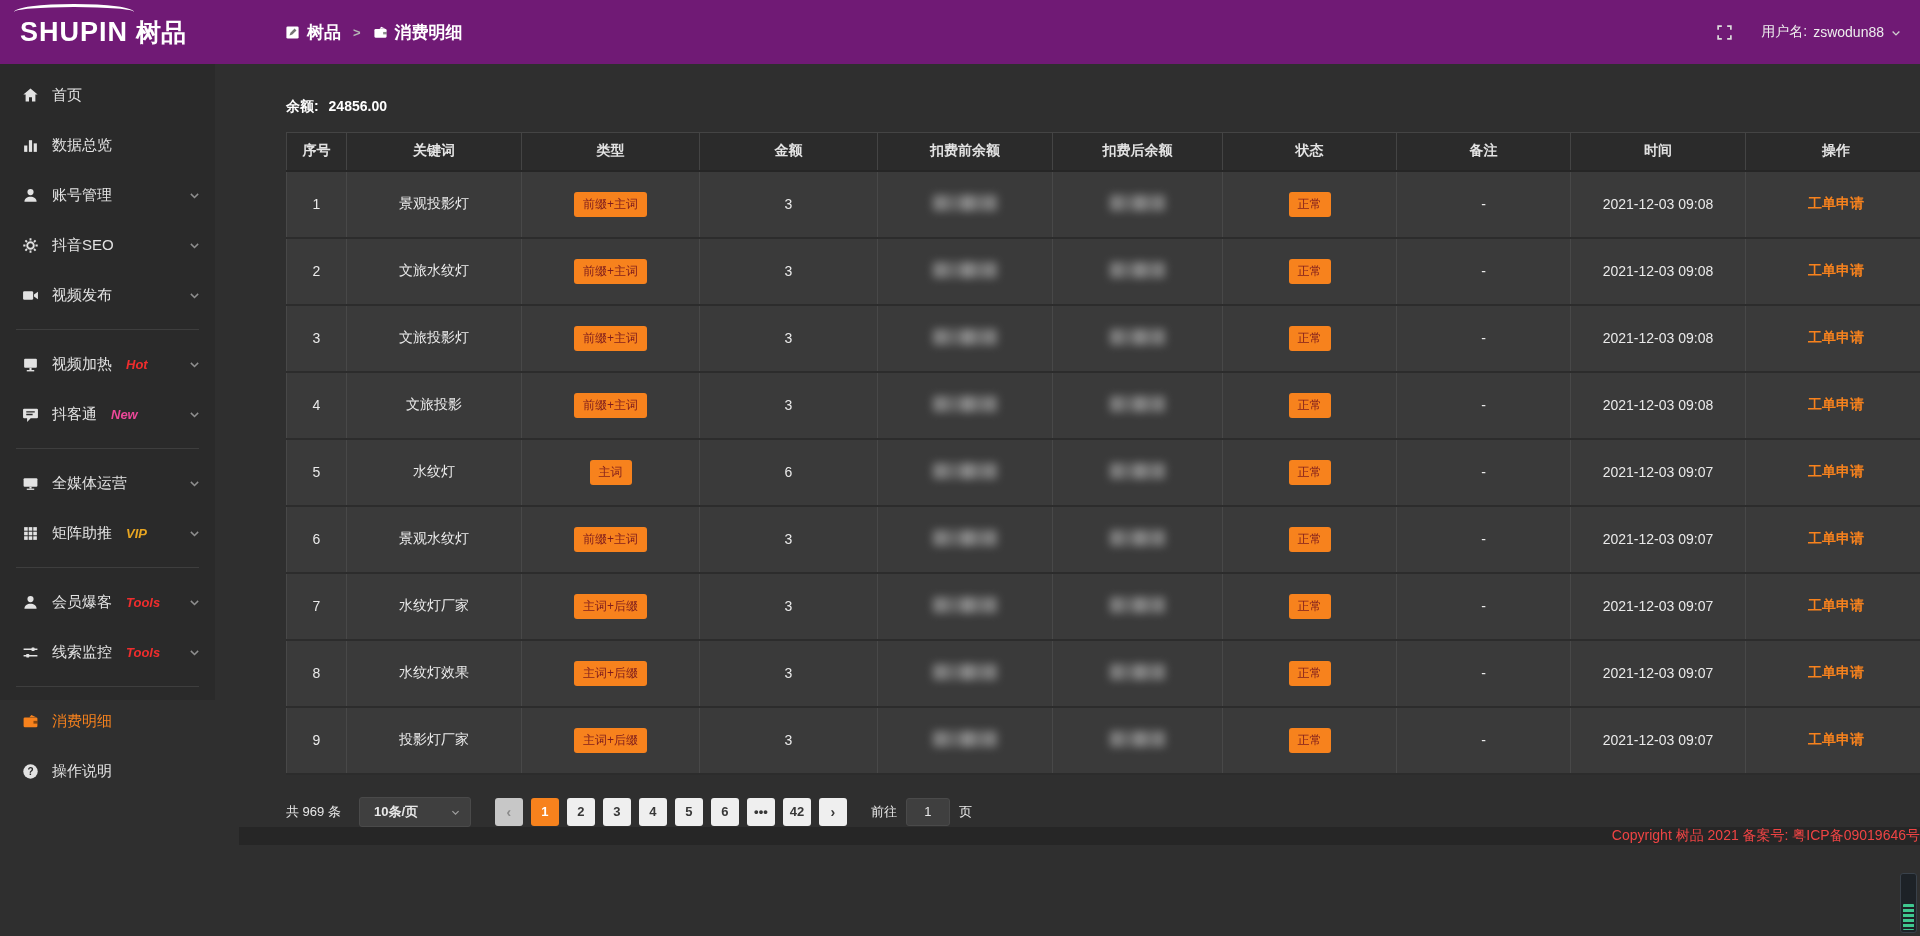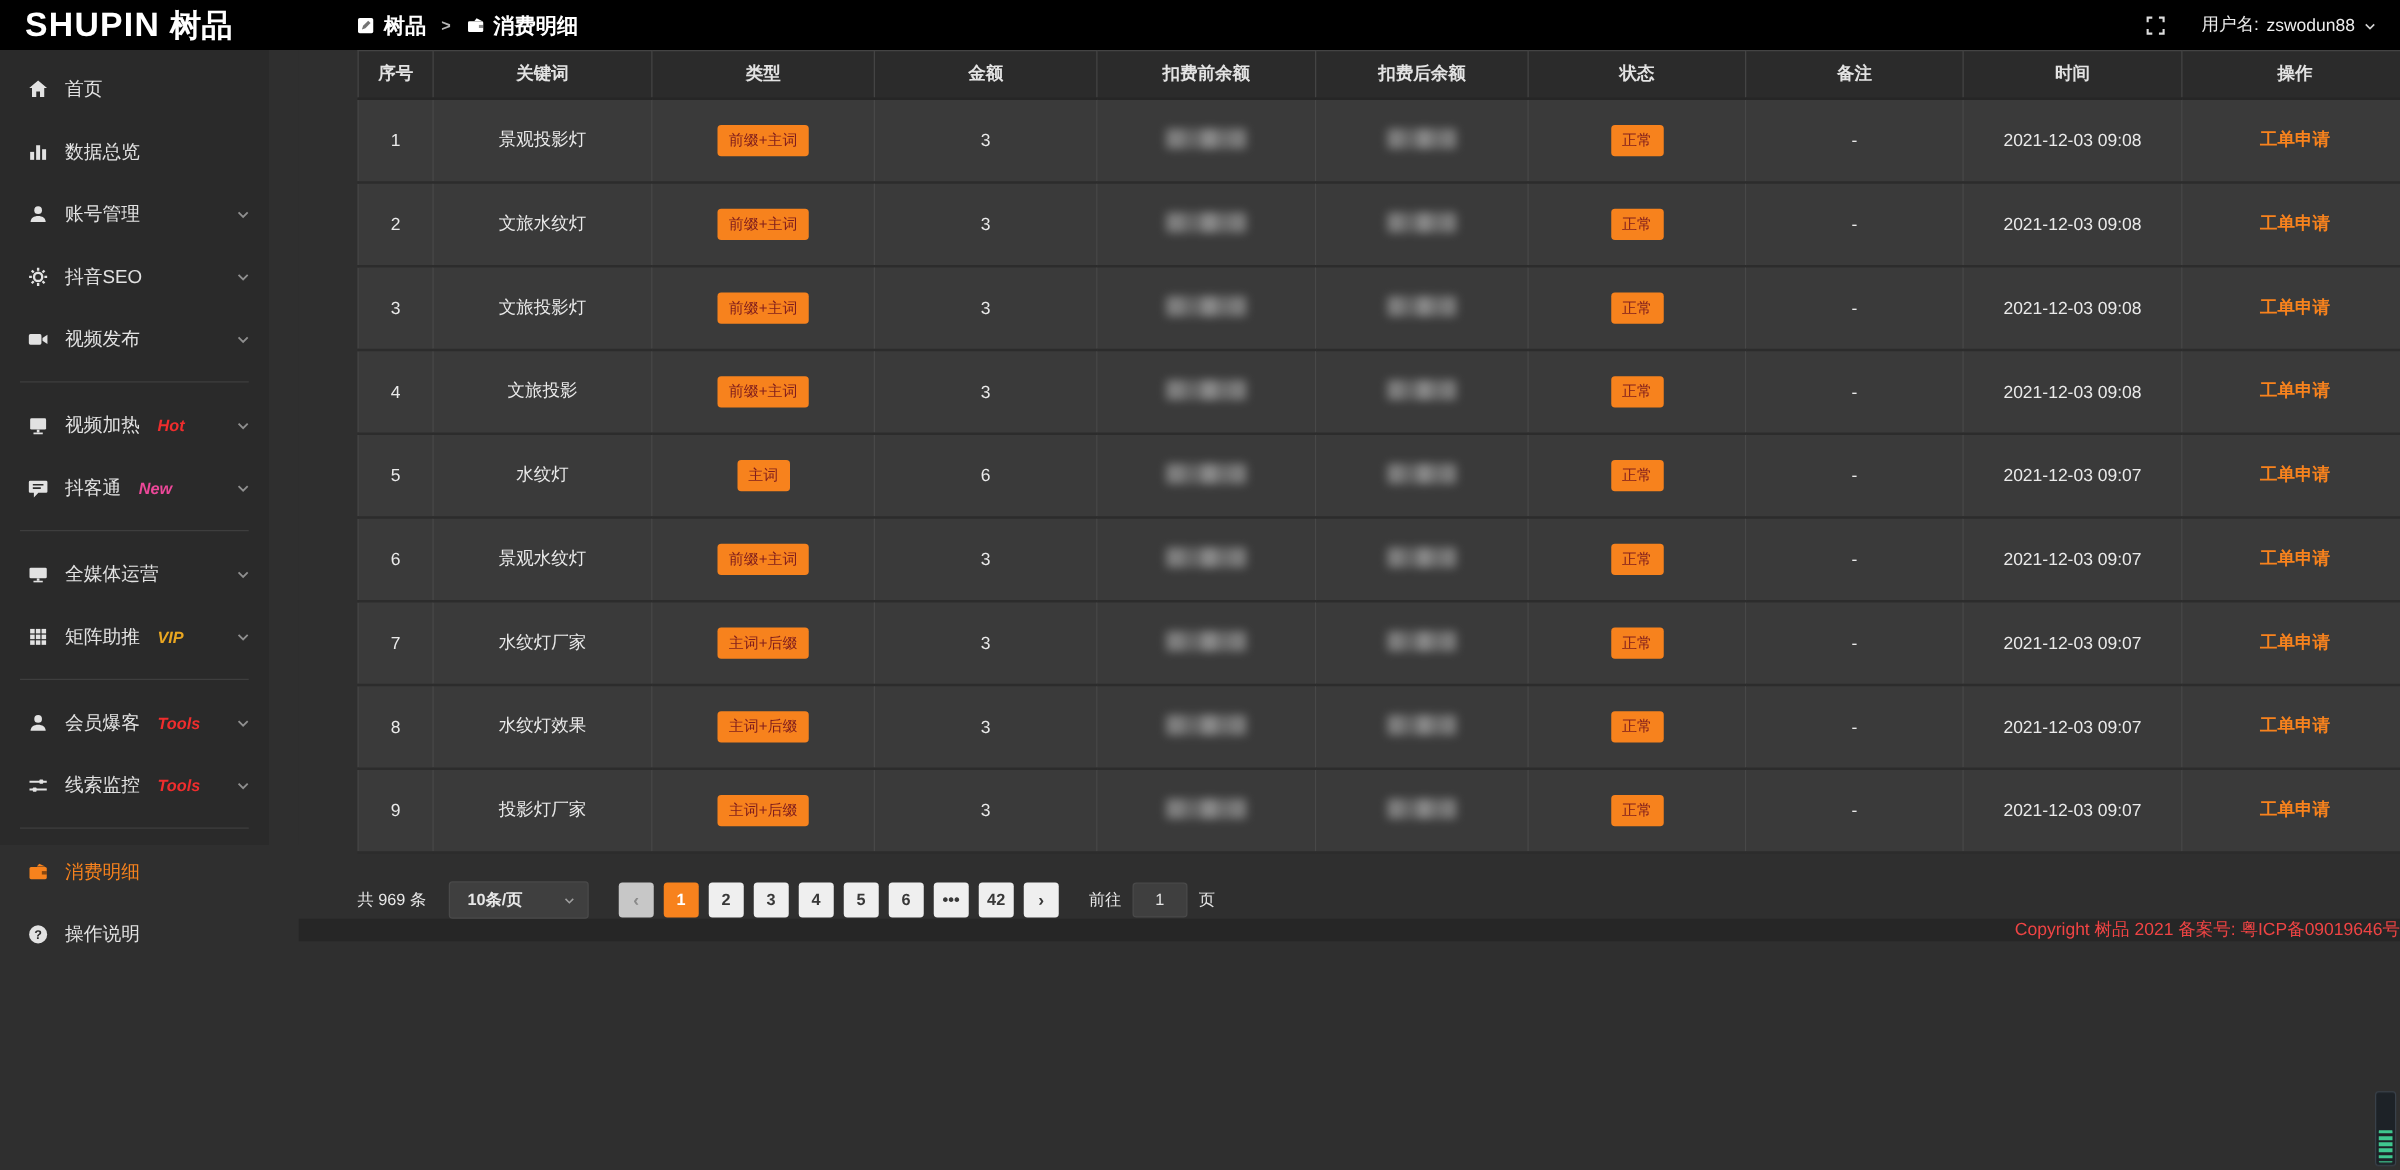--- a/index.html
+++ b/index.html
@@ -1,20 +1,20 @@
 <!DOCTYPE html>
 <html><head>
 <meta charset="utf-8">
 <style>
   * { margin:0; padding:0; box-sizing:border-box; }
   html,body { width:1920px; height:936px; overflow:hidden; }
   body { font-family:"Liberation Sans","DejaVu Sans",sans-serif; background:#2f2f2f; color:#e8e8e8; }
 
   
-  .topbar { height:40px; background:#000000; display:flex; align-items:center; }
+  .topbar { height:64px; background:#701a75; display:flex; align-items:center; }
   .logo-box { width:215px; padding-left:20px; position:relative; display:flex; align-items:baseline; gap:8px; cursor:pointer; }
   .logo-arc { position:absolute; top:-12px; left:14px; width:120px; height:16px; border-top:3px solid #fff; border-radius:50%; }
   .logo-en { font-size:27px; font-weight:800; letter-spacing:1px; color:#fff; }
   .logo-cn { font-size:25px; font-weight:800; color:#fff; }
   .breadcrumb { margin-left:70px; display:flex; align-items:center; font-size:17px; font-weight:bold; color:#fff; }
   .crumb { display:flex; align-items:center; gap:7px; cursor:pointer; }
   .crumb-sep { margin:0 12px; font-size:13px; color:#b5b5b5; font-weight:bold; }
   .bc-icon { width:15px; height:15px; display:inline-flex; color:#fff; }
   .bc-icon svg { width:100%; height:100%; }
   .user-area { margin-left:auto; display:flex; align-items:center; padding-right:18px; font-size:14px; color:#ededed; }
@@ -311,20 +311,24 @@
               <text x="8" y="11.2" text-anchor="middle" font-size="9.5" font-weight="bold" fill="#2a2a2a">?</text>
             </svg>
           </span>
           <span class="nav-label">操作说明</span>
         </div>
       </nav>
   </aside>
 
   <div class="right-col">
     <main class="main">
+      <div class="balance-line">
+        <span>余额:</span>
+        <span class="val">24856.00</span>
+      </div>
 
       <table>
         <colgroup>
             <col style="width: 60px;">
             <col style="width: 175px;">
             <col style="width: 178px;">
             <col style="width: 178px;">
             <col style="width: 175px;">
             <col style="width: 170px;">
             <col style="width: 174px;">

